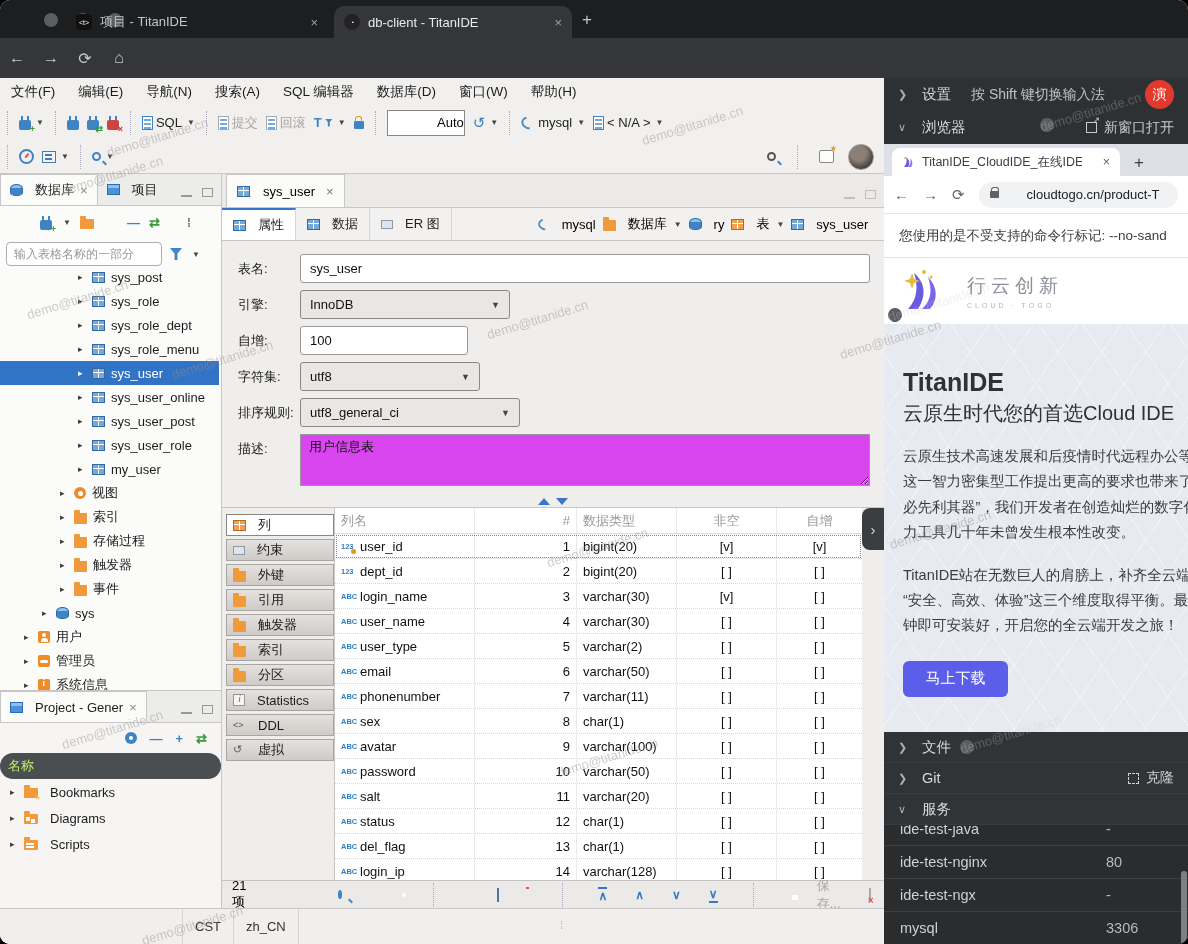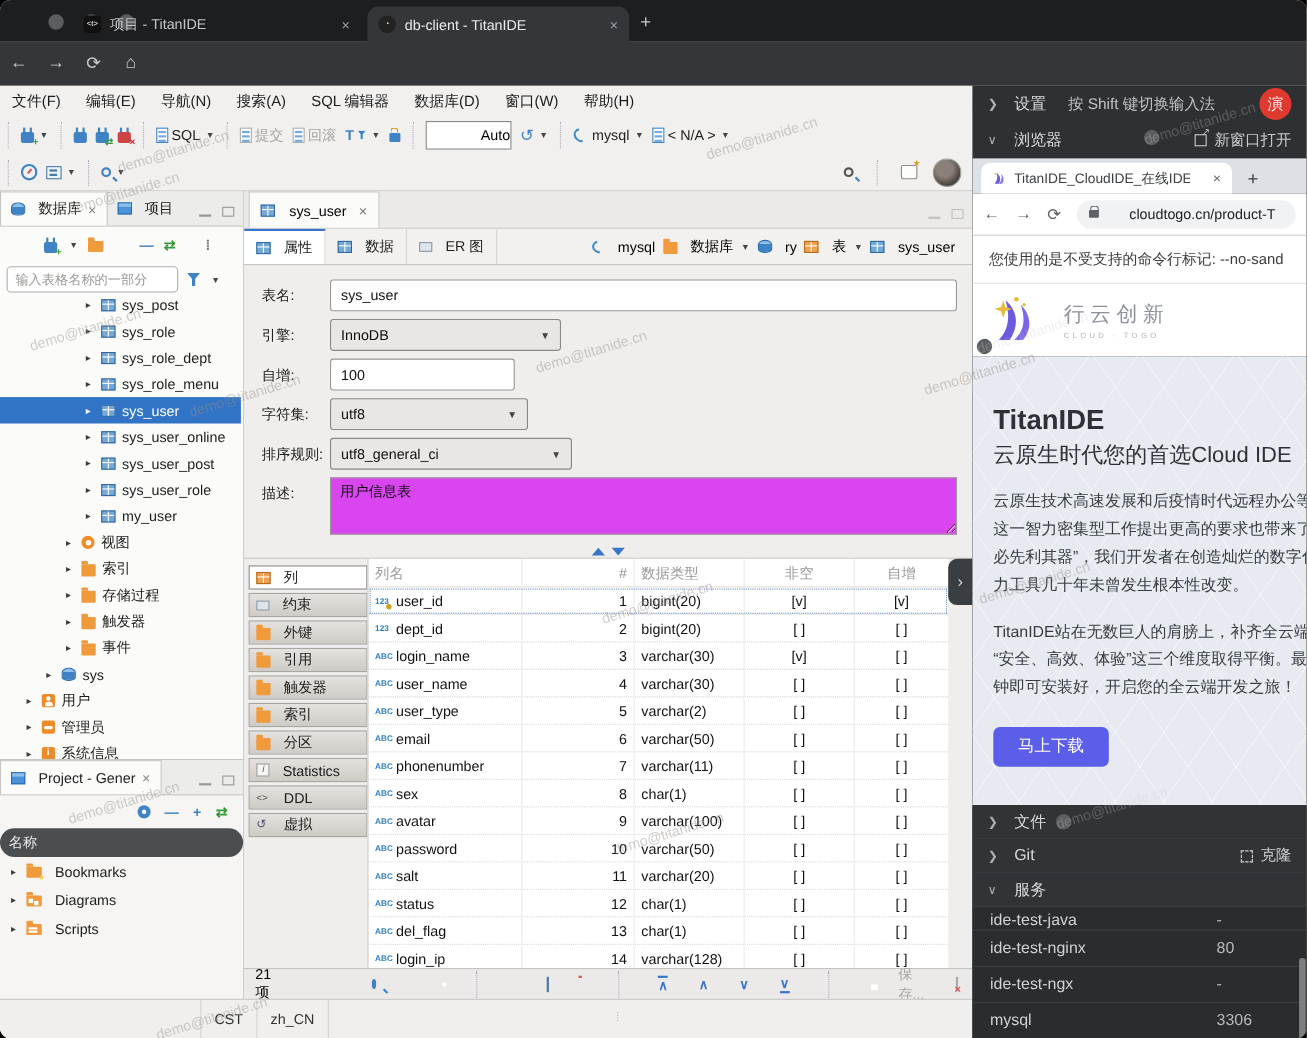--- a/index.html
+++ b/index.html
@@ -119,21 +119,21 @@
   .i-stats::before { content:"i"; position:absolute; left:4.5px; top:-1px; color:#666; font-size:9px; font-style:italic; }
   .i-ddl::before { content:"<>"; color:#555; font-size:9px; position:absolute; top:0; }
   .i-virtual::before { content:"↺"; color:#557; font-size:11px; position:absolute; top:-2px; }
   .i-123::before { content:"123"; color:#2f7fc1; font-size:7.5px; font-weight:bold; position:absolute; top:1px; }
   .i-abc::before { content:"ABC"; color:#2f7fc1; font-size:7.5px; font-weight:bold; position:absolute; top:1px; }
   .keymark { position:absolute; right:-2px; bottom:-2px; width:5px; height:5px; background:#d4a017; border-radius:50%; }
 
   
   .projpanel { position:absolute; left:0; top:612px; width:222px; height:218px; background:#f6f5f4; border-right:1px solid #c9c7c5; border-top:1px solid #c9c7c5; }
   .pp-toolbar { height:30px; display:flex; align-items:center; justify-content:flex-end; gap:13px; padding-right:14px; }
-  .pp-header { height:26px; background:#4b4e50; color:#e5e5e5; font-size:13px; display:flex; align-items:center; padding-left:8px;border-radius:13px; }
+  .pp-header { height:26px; background:#4b4e50; color:#bef264; font-size:13px; display:flex; align-items:center; padding-left:8px;border-radius:13px; }
   .prow { height:26px; display:flex; align-items:center; padding-left:10px; font-size:13px; color:#1c1c1c; }
   .prow .arrow { font-size:9px; color:#3c3c3c; width:14px; }
   .fstar::after { content:"★"; position:absolute; right:-3px; bottom:-4px; font-size:7px; color:#e8d24a; }
   .fdiag::after { content:""; position:absolute; left:2px; top:3px; width:4px; height:4px; background:#fff; box-shadow:5px 2px 0 #fff; }
   .fscript::after { content:""; position:absolute; left:2px; top:3px; width:8px; height:1.5px; background:#fff; box-shadow:0 3px 0 #fff; }
 
   
   .editor { position:absolute; left:222px; top:95px; width:662px; height:735px; background:#efeeec; border-top:1px solid #c9c7c5; }
   .etabbar { height:34px; background:#eceae8; border-bottom:1px solid #c9c7c5; display:flex; align-items:flex-end; }
   .etab { height:33px; margin-left:4px; background:#fbfbfa; border:1px solid #c9c7c5; border-bottom:none; display:flex; align-items:center; gap:7px; padding:0 10px; font-size:13px; }
@@ -220,21 +220,21 @@
   .hsub { font-size:20px; color:#2f3138; margin-top:3px; }
   .hp { width:330px; font-size:14.5px; color:#393c43; line-height:1.75; margin-top:17px; white-space:pre-line; }
   .dlbtn { margin-top:22px; width:105px; height:36px; background:#5a5ee8; border:none; border-radius:6px; color:#fff; font-size:15px; font-family:inherit; }
   .darksec { background:#303335; }
   .drow { height:31px; display:flex; align-items:center; padding:0 14px; gap:12px; color:#d6d8da; font-size:14.5px; background:#313437; border-bottom:1px solid #3a3d40; }
   .drow .chv { color:#aeb1b3; font-size:11px; width:12px; }
   .clone { margin-left:auto; display:flex; gap:7px; align-items:center; color:#cfd2d4; font-size:14px; }
   .ic-clone { width:11px; height:11px; border:1.5px dashed #cfd2d4; }
   .svclist { background:#2a2c2e; overflow:hidden; height:122px; position:relative; }
   .svc { height:33px; display:flex; align-items:center; padding-left:16px; font-size:14.5px; color:#cfd1d3; border-bottom:1px solid #3e4144; position:relative; }
-  .svc:first-child { margin-top:-12px;align-items:flex-end; }
+  .svc:first-child { margin-top:-12px; }
   .svc .port { position:absolute; left:222px; color:#b8babc; }
   .rscroll { position:absolute; right:1px; bottom:0; width:6px; height:76px; background:#7c8082; border-radius:3px; }
 
   .wm { position:absolute; font-size:13px; color:rgba(150,145,140,.45); transform:rotate(-17deg); white-space:nowrap; pointer-events:none; z-index:50; }
   .wm.light { color:rgba(200,200,205,.28); }
 </style>
 </head>
 <body>
 
 <div id="window">

